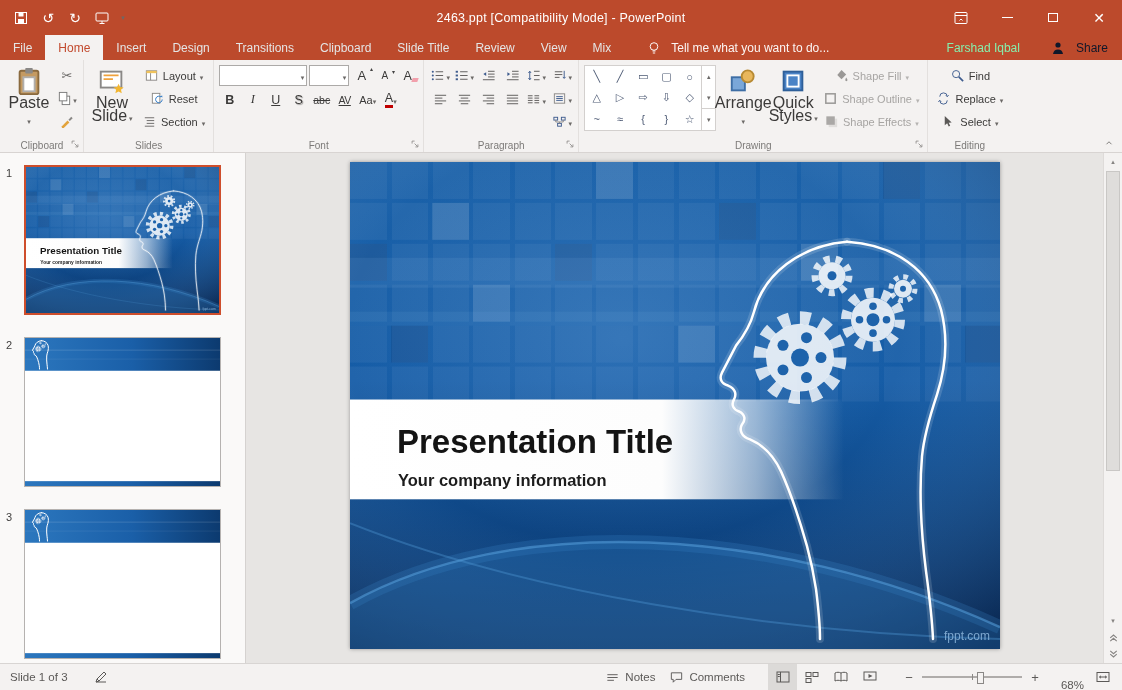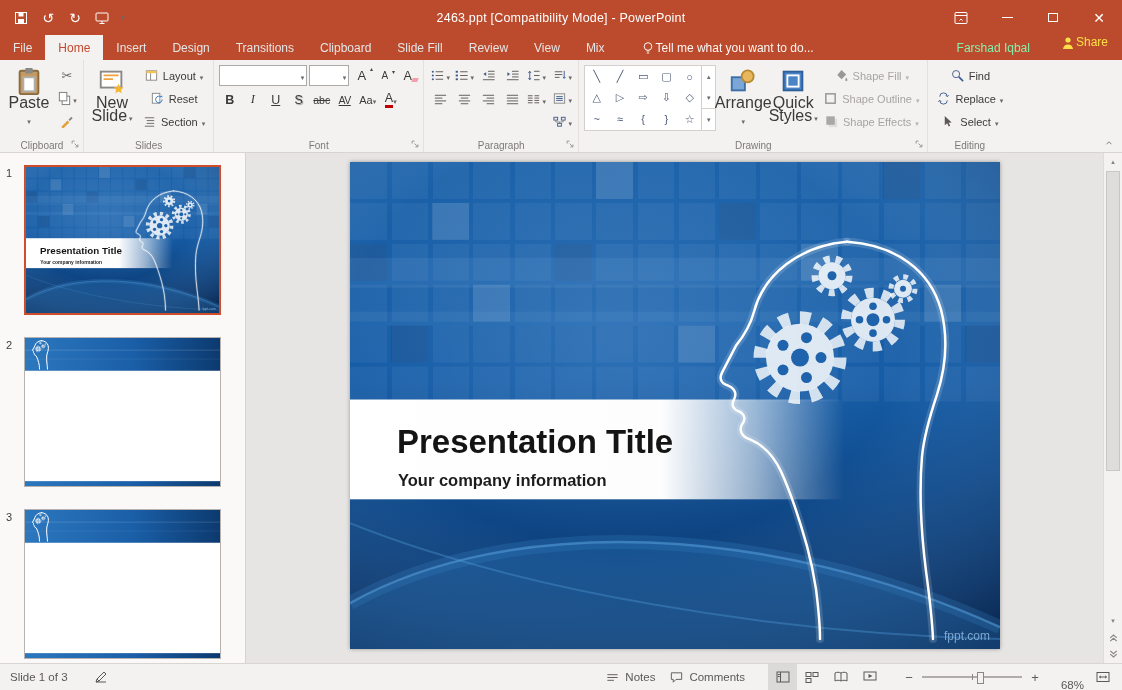--- a/index.html
+++ b/index.html
@@ -18,24 +18,24 @@
   .wctrl{margin-left:auto;display:flex;height:100%;z-index:2}
   .wctrl button{width:46px;height:100%;color:#fff}
   .minbar{width:11px;height:1px;background:#fff;display:block}
   .maxbox{width:10px;height:9px;border:1px solid #fff;display:block}
   .closeb{font-size:14px}
 
   
   .tabrow{height:25px;background:#BC4A2C;display:flex;align-items:stretch;flex:0 0 auto}
   .tab{padding:0 13px;color:#e5e5e5;font-size:12px;display:flex;align-items:center}
   .tab.active{background:#F4F2F1;color:#C24A2E}
-  .tellme{display:flex;align-items:center;gap:0;color:rgba(255,255,255,.95);margin-left:16px;padding:0 6px}
+  .tellme{display:flex;align-items:center;gap:9px;color:rgba(255,255,255,.95);margin-left:16px;padding:0 6px}
   .tabsp{flex:1}
   .username{display:flex;align-items:center;color:#86efac;margin-right:16px}
-  .shareb{display:flex;gap:0;color:#fde047;padding:0 14px}
+  .shareb{display:flex;align-items:center;gap:10px;color:#0f172a;padding:0 14px}
 
   
   .ribbon{height:93px;background:#F4F2F1;border-bottom:1px solid #D8D4D2;display:flex;align-items:stretch;position:relative;flex:0 0 auto;padding-left:1px}
   .group{position:relative;border-right:1px solid #E3E0DE;padding:3px 5px 15px 5px;display:flex;align-items:flex-start;gap:4px}
   .glabel{position:absolute;bottom:1px;left:0;right:0;text-align:center;font-size:10px;color:#7c7a78}
   .launcher{position:absolute;right:2px;bottom:2px;width:12px;height:12px;color:#8a8886}
   .biglab{display:flex;flex-direction:column;align-items:center;justify-content:flex-start;width:46px;height:74px;font-size:16px;gap:1px;padding-top:3px}
   .blab{line-height:12px}
   .blab2{display:flex;align-items:flex-start;gap:2px;line-height:12px}
   .minicol{display:flex;flex-direction:column;justify-content:flex-start;gap:2px;padding-top:2px}
@@ -442,21 +442,21 @@
     </div>
   </div>
 
   <div class="tabrow">
     <div class="tab">File</div>
     <div class="tab active">Home</div>
     <div class="tab">Insert</div>
     <div class="tab">Design</div>
     <div class="tab">Transitions</div>
     <div class="tab">Clipboard</div>
-    <div class="tab">Slide Fill</div>
+    <div class="tab">Slide Title</div>
     <div class="tab">Review</div>
     <div class="tab">View</div>
     <div class="tab">Mix</div>
     <div class="tellme">
       <svg class="ic16">
           <use href="#s-bulb"></use>
         </svg>
       <span>Tell me what you want to do...</span>
     </div>
     <div class="tabsp"></div>

